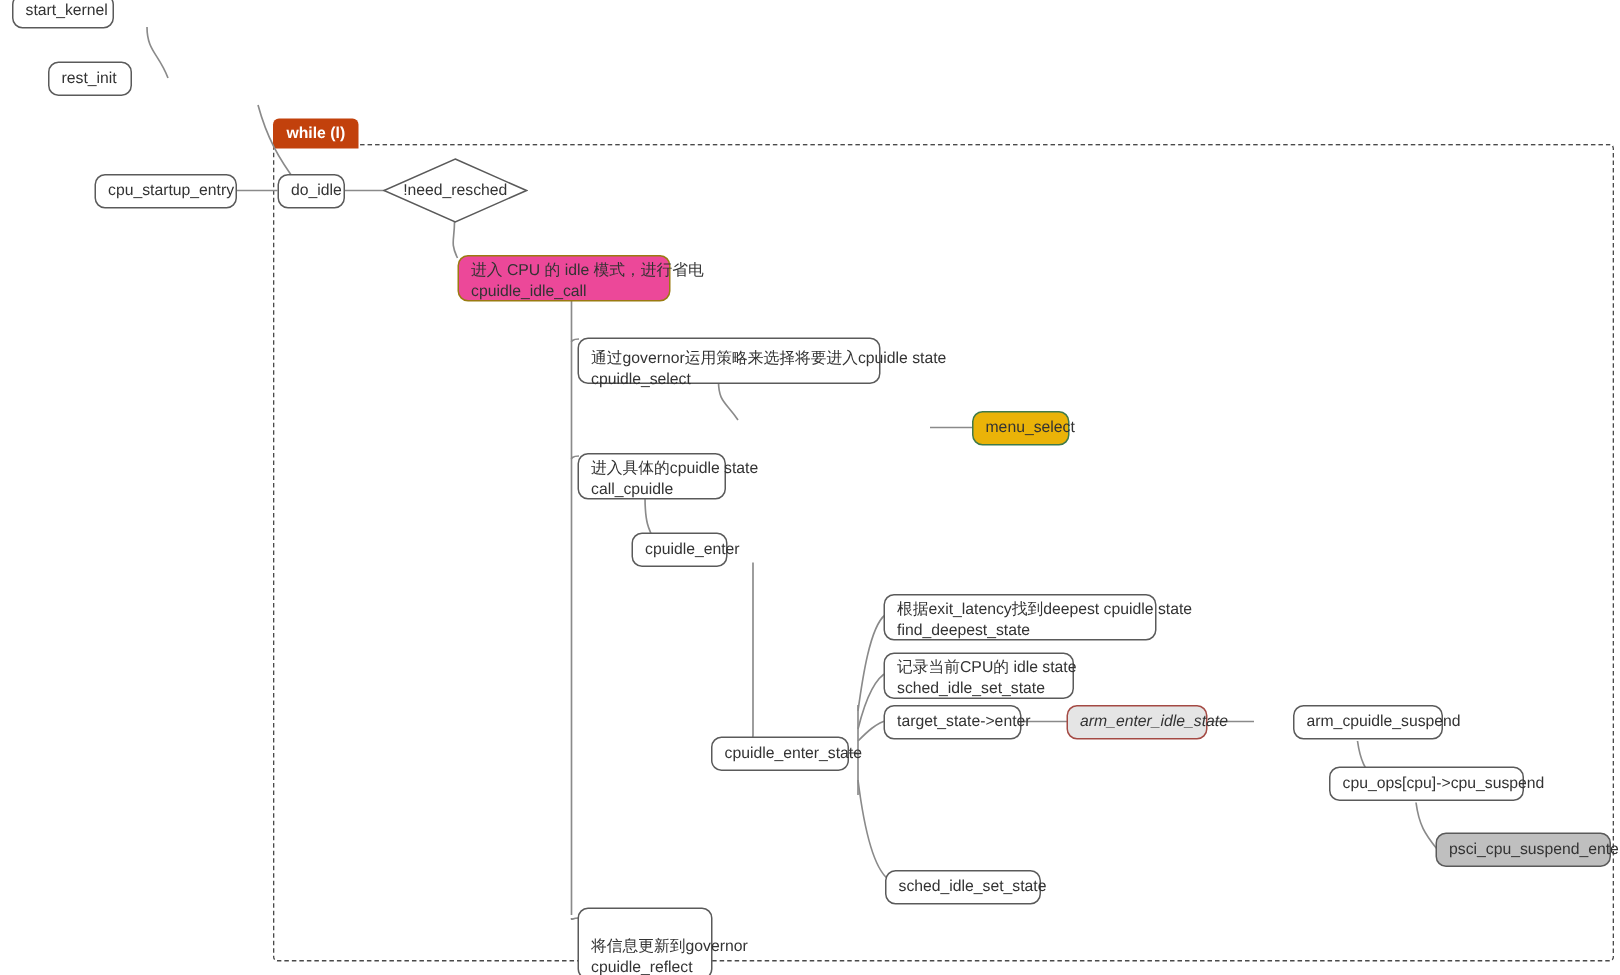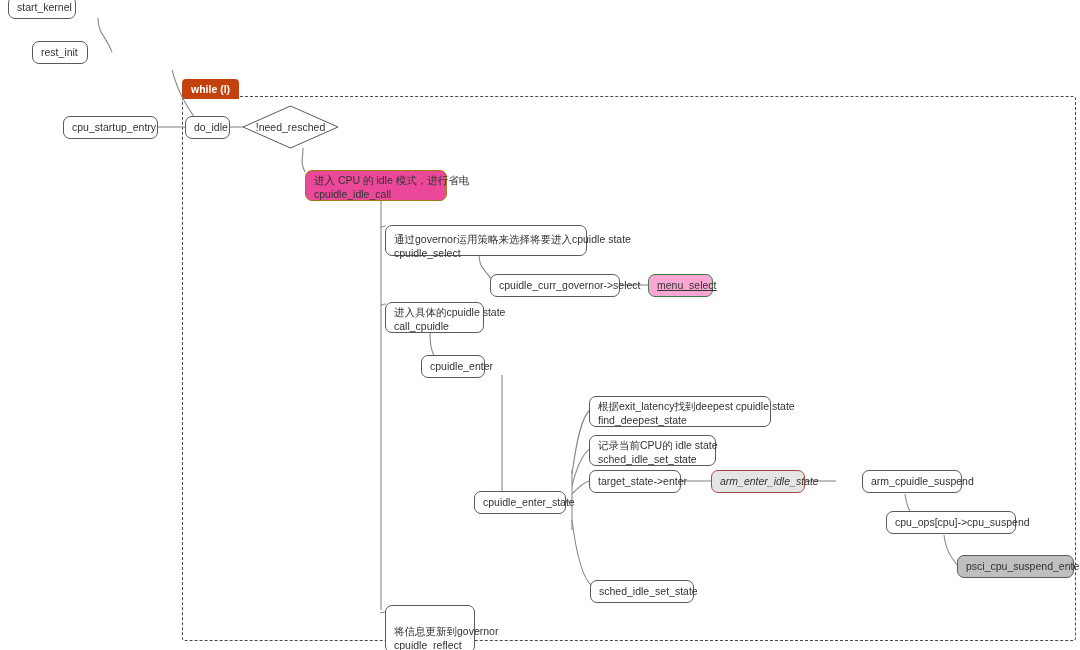--- a/index.html
+++ b/index.html
@@ -23,21 +23,21 @@
     padding:4px 8px;
     white-space:pre;
     display:flex;
     align-items:center;
     box-shadow:0 0 0 0 rgba(0,0,0,0);
   }
   .node.multi{align-items:flex-start;}
   .node .txt{display:block;}
 
   .node.yellow{background:#ec4899;border-color:#9a7b10;}
-  .node.green{background:#f9a8d4;border-color:#3f7a4b;text-decoration:underline;}
+  .node.green{background:#eab308;border-color:#3f7a4b;}
   .node.red{background:#e5e5e5;border-color:#a44a44;font-style:italic;}
   .node.grey{background:#bfbfbf;border-color:#5a5a5a;}
 
   .diamond{
     position:absolute;
     display:flex;align-items:center;justify-content:center;
     font-size:10.5px;color:#333;
   }
   .diamond .dshape{position:absolute;inset:0;}
   .diamond .dlabel{position:relative;z-index:2;}
@@ -128,40 +128,37 @@
   </div>
 
   <div class="node" style="left:63px;top:116px;width:95px;height:23px;">
     <span class="txt">cpu_startup_entry</span>
   </div>
 
   <div class="node" style="left:185px;top:116px;width:45px;height:23px;">
     <span class="txt">do_idle</span>
   </div>
 
-  <div class="diamond" style="left:242px;top:105px;width:97px;height:44px;">
+  <div class="diamond" style="left:255px;top:105px;width:97px;height:44px;">
     <svg class="dshape" viewBox="0 0 97 44">
       <polygon points="48.5,1 96,22 48.5,43 1,22" fill="#ffffff" stroke="#5a5a5a" stroke-width="1"></polygon>
     </svg>
     <span class="dlabel">!need_resched</span>
   </div>
 
   <div class="node yellow multi" style="left:305px;top:170px;width:142px;height:31px;padding-top:3px;">
     <span class="txt">进入 CPU 的 idle 模式，进行省电
 cpuidle_idle_call</span>
   </div>
 
   <div class="node multi" style="left:385px;top:225px;width:202px;height:31px;padding-top:7px;">
     <span class="txt">通过governor运用策略来选择将要进入cpuidle state
 cpuidle_select</span>
   </div>
 
-  <div class="node" style="left:490px;top:274px;width:130px;height:23px;">
-    <span class="txt">cpuidle_curr_governor-&gt;select</span>
-  </div>
 
   <div class="node green" style="left:648px;top:274px;width:65px;height:23px;">
     <span class="txt">menu_select</span>
   </div>
 
   <div class="node multi" style="left:385px;top:302px;width:99px;height:31px;padding-top:3px;">
     <span class="txt">进入具体的cpuidle state
 call_cpuidle</span>
   </div>
 

